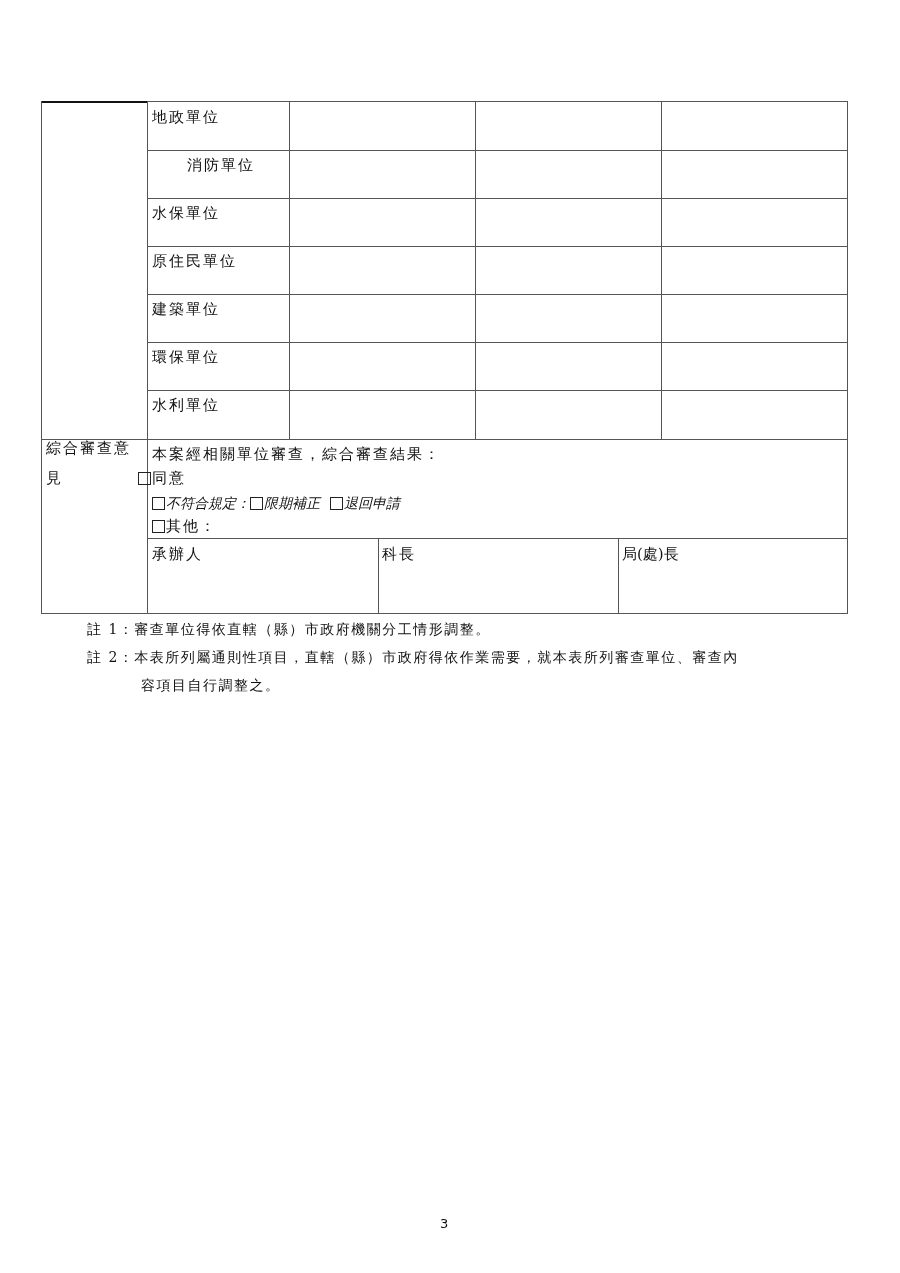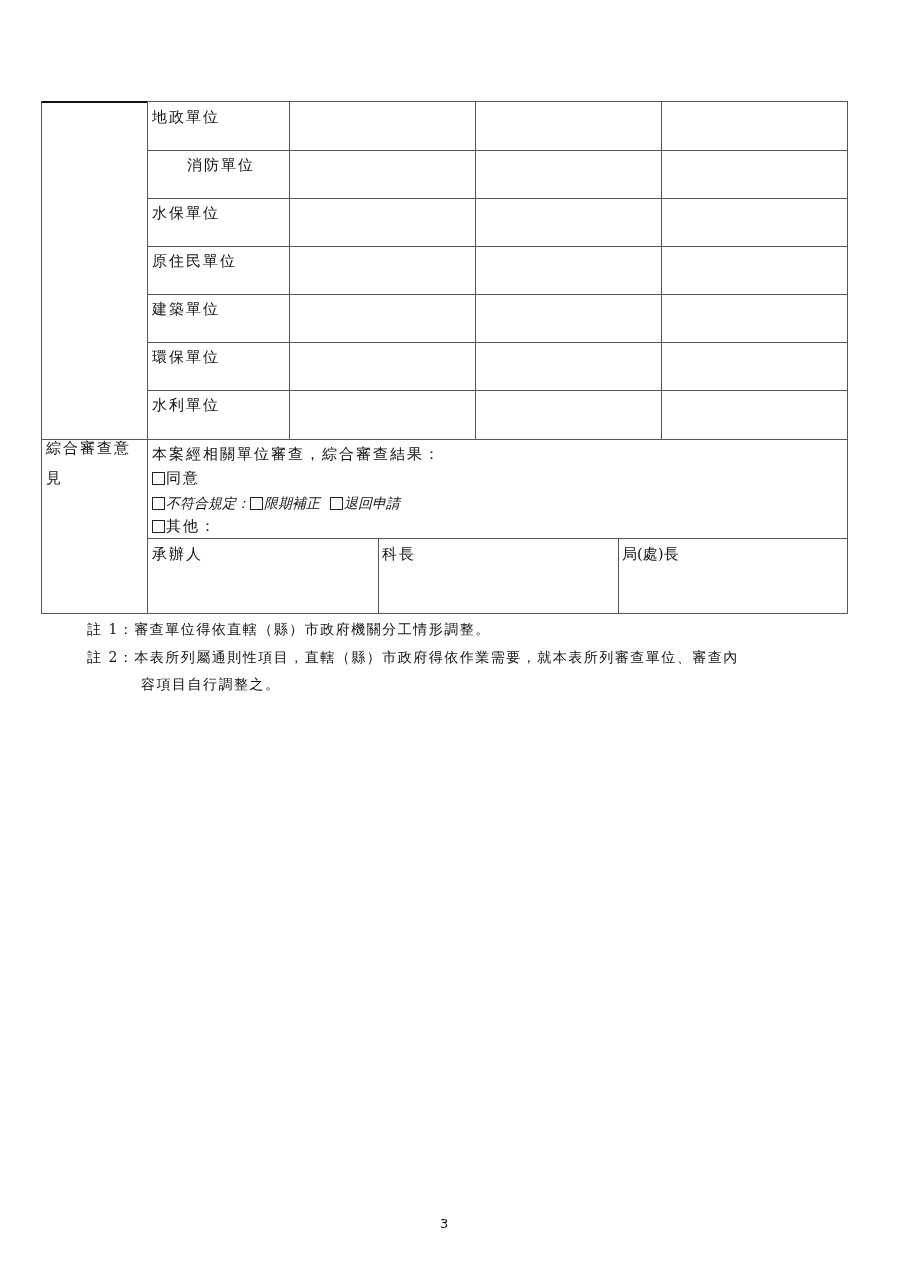--- a/index.html
+++ b/index.html
@@ -58,21 +58,21 @@
 
   <div class="cell" style="left:290px; top:102px; width:185px; height:48px;"></div>
   <div class="cell" style="left:476px; top:102px; width:185px; height:48px;"></div>
   <div class="cell" style="left:662px; top:102px; width:185px; height:48px;"></div>
 
   <div class="txt" style="left:46px; top:439px;">綜合審查意</div>
   <div class="txt" style="left:46px; top:469px;">見</div>
 
   <div class="txt" style="left:152px; top:445px;">本案經相關單位審查，綜合審查結果：</div>
 
-  <div class="txt" style="left:152px; top:469px;">
+  <div class="txt" style="left:138px; top:469px;">
     <span class="cb"></span><span>同意</span>
   </div>
 
   <div class="txt sm" style="left:152px; top:494px;font-style:italic;">
     <span class="cb"></span><span>不符合規定：</span><span class="cb"></span><span>限期補正</span><span style="display:inline-block;width:10px;"></span><span class="cb"></span><span>退回申請</span>
   </div>
 
   <div class="txt" style="left:152px; top:517px;">
     <span class="cb"></span><span>其他：</span>
   </div>
@@ -80,16 +80,16 @@
   <div class="txt" style="left:152px; top:545px;">承辦人</div>
   <div class="txt" style="left:382px; top:545px;">科長</div>
   <div class="txt" style="left:622px; top:545px; letter-spacing:0px;">局(處)長</div>
 
   <div class="cell" style="left:148px; top:565px; width:230px; height:48px;"></div>
   <div class="cell" style="left:379px; top:565px; width:239px; height:48px;"></div>
   <div class="cell" style="left:619px; top:565px; width:228px; height:48px;"></div>
 
   <div class="note" style="left:66px; top:620px;">註 1：審查單位得依直轄（縣）市政府機關分工情形調整。</div>
   <div class="note" style="left:66px; top:648px;">註 2：本表所列屬通則性項目，直轄（縣）市政府得依作業需要，就本表所列審查單位、審查內</div>
-  <div class="note" style="left:120px; top:676px;font-family:Liberation Serif, serif;">容項目自行調整之。</div>
+  <div class="note" style="left:120px; top:676px;">容項目自行調整之。</div>
 
   <div class="pagenum">3</div>
 </div>
 
 </body></html>

